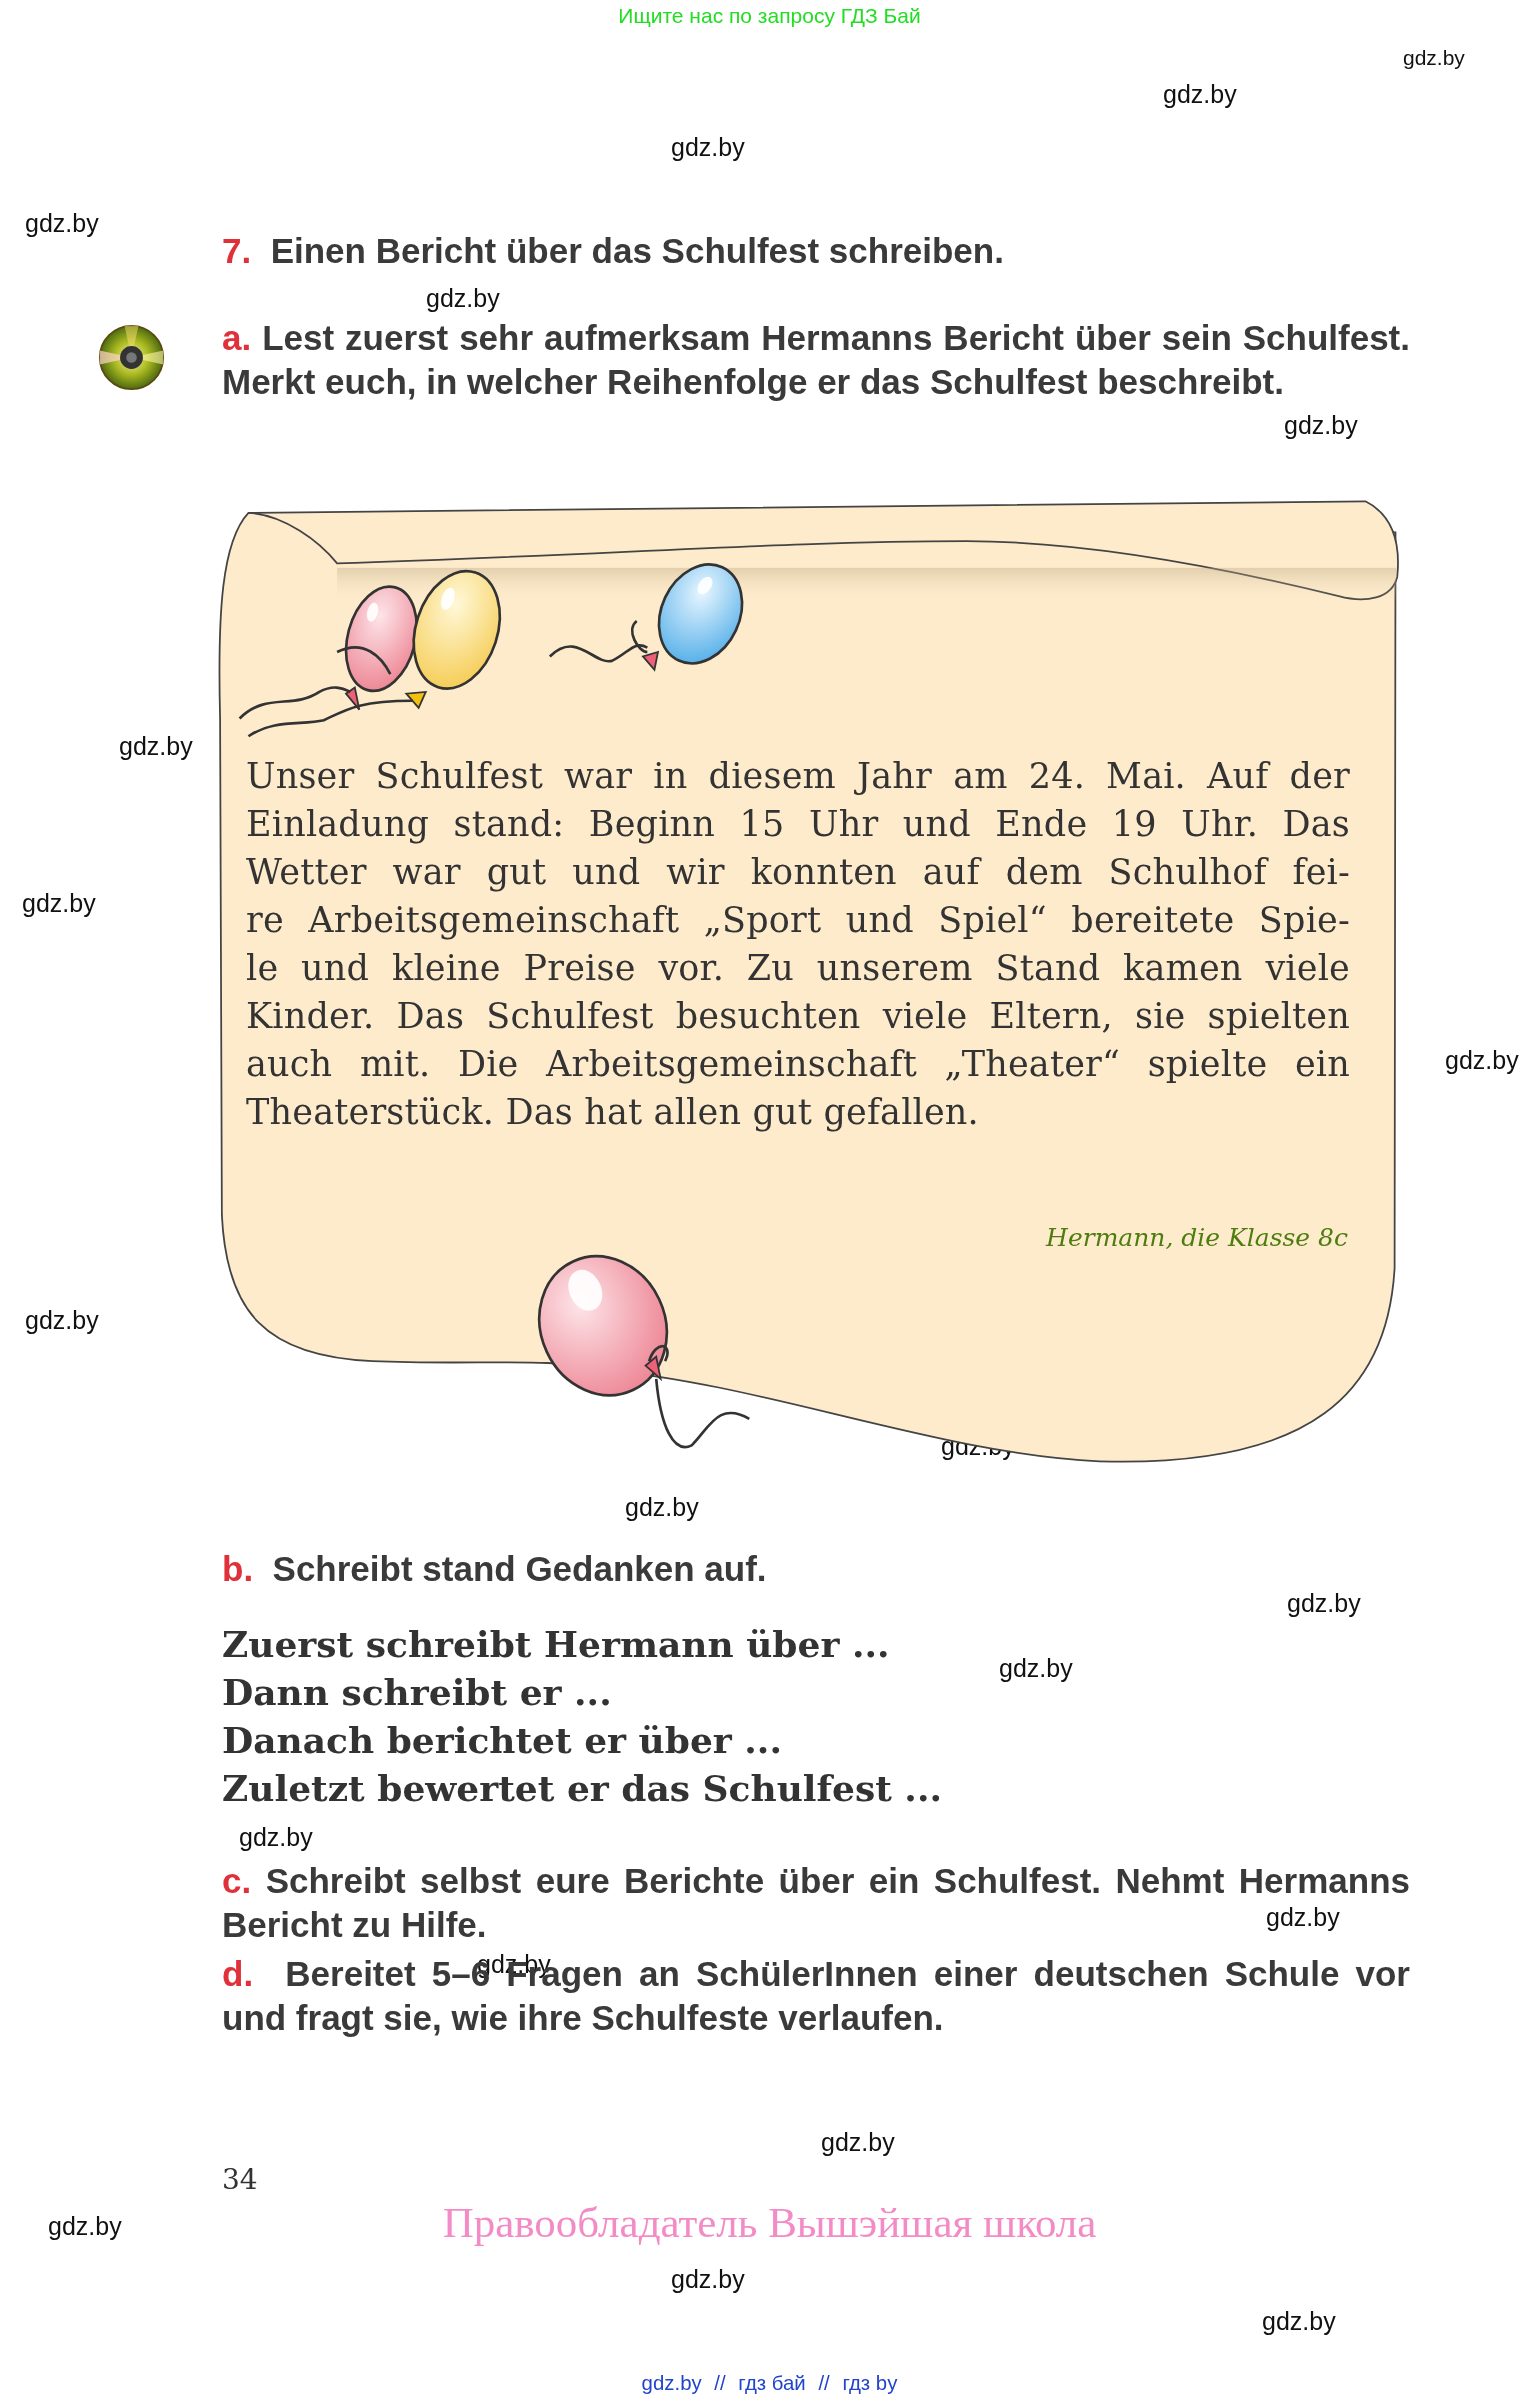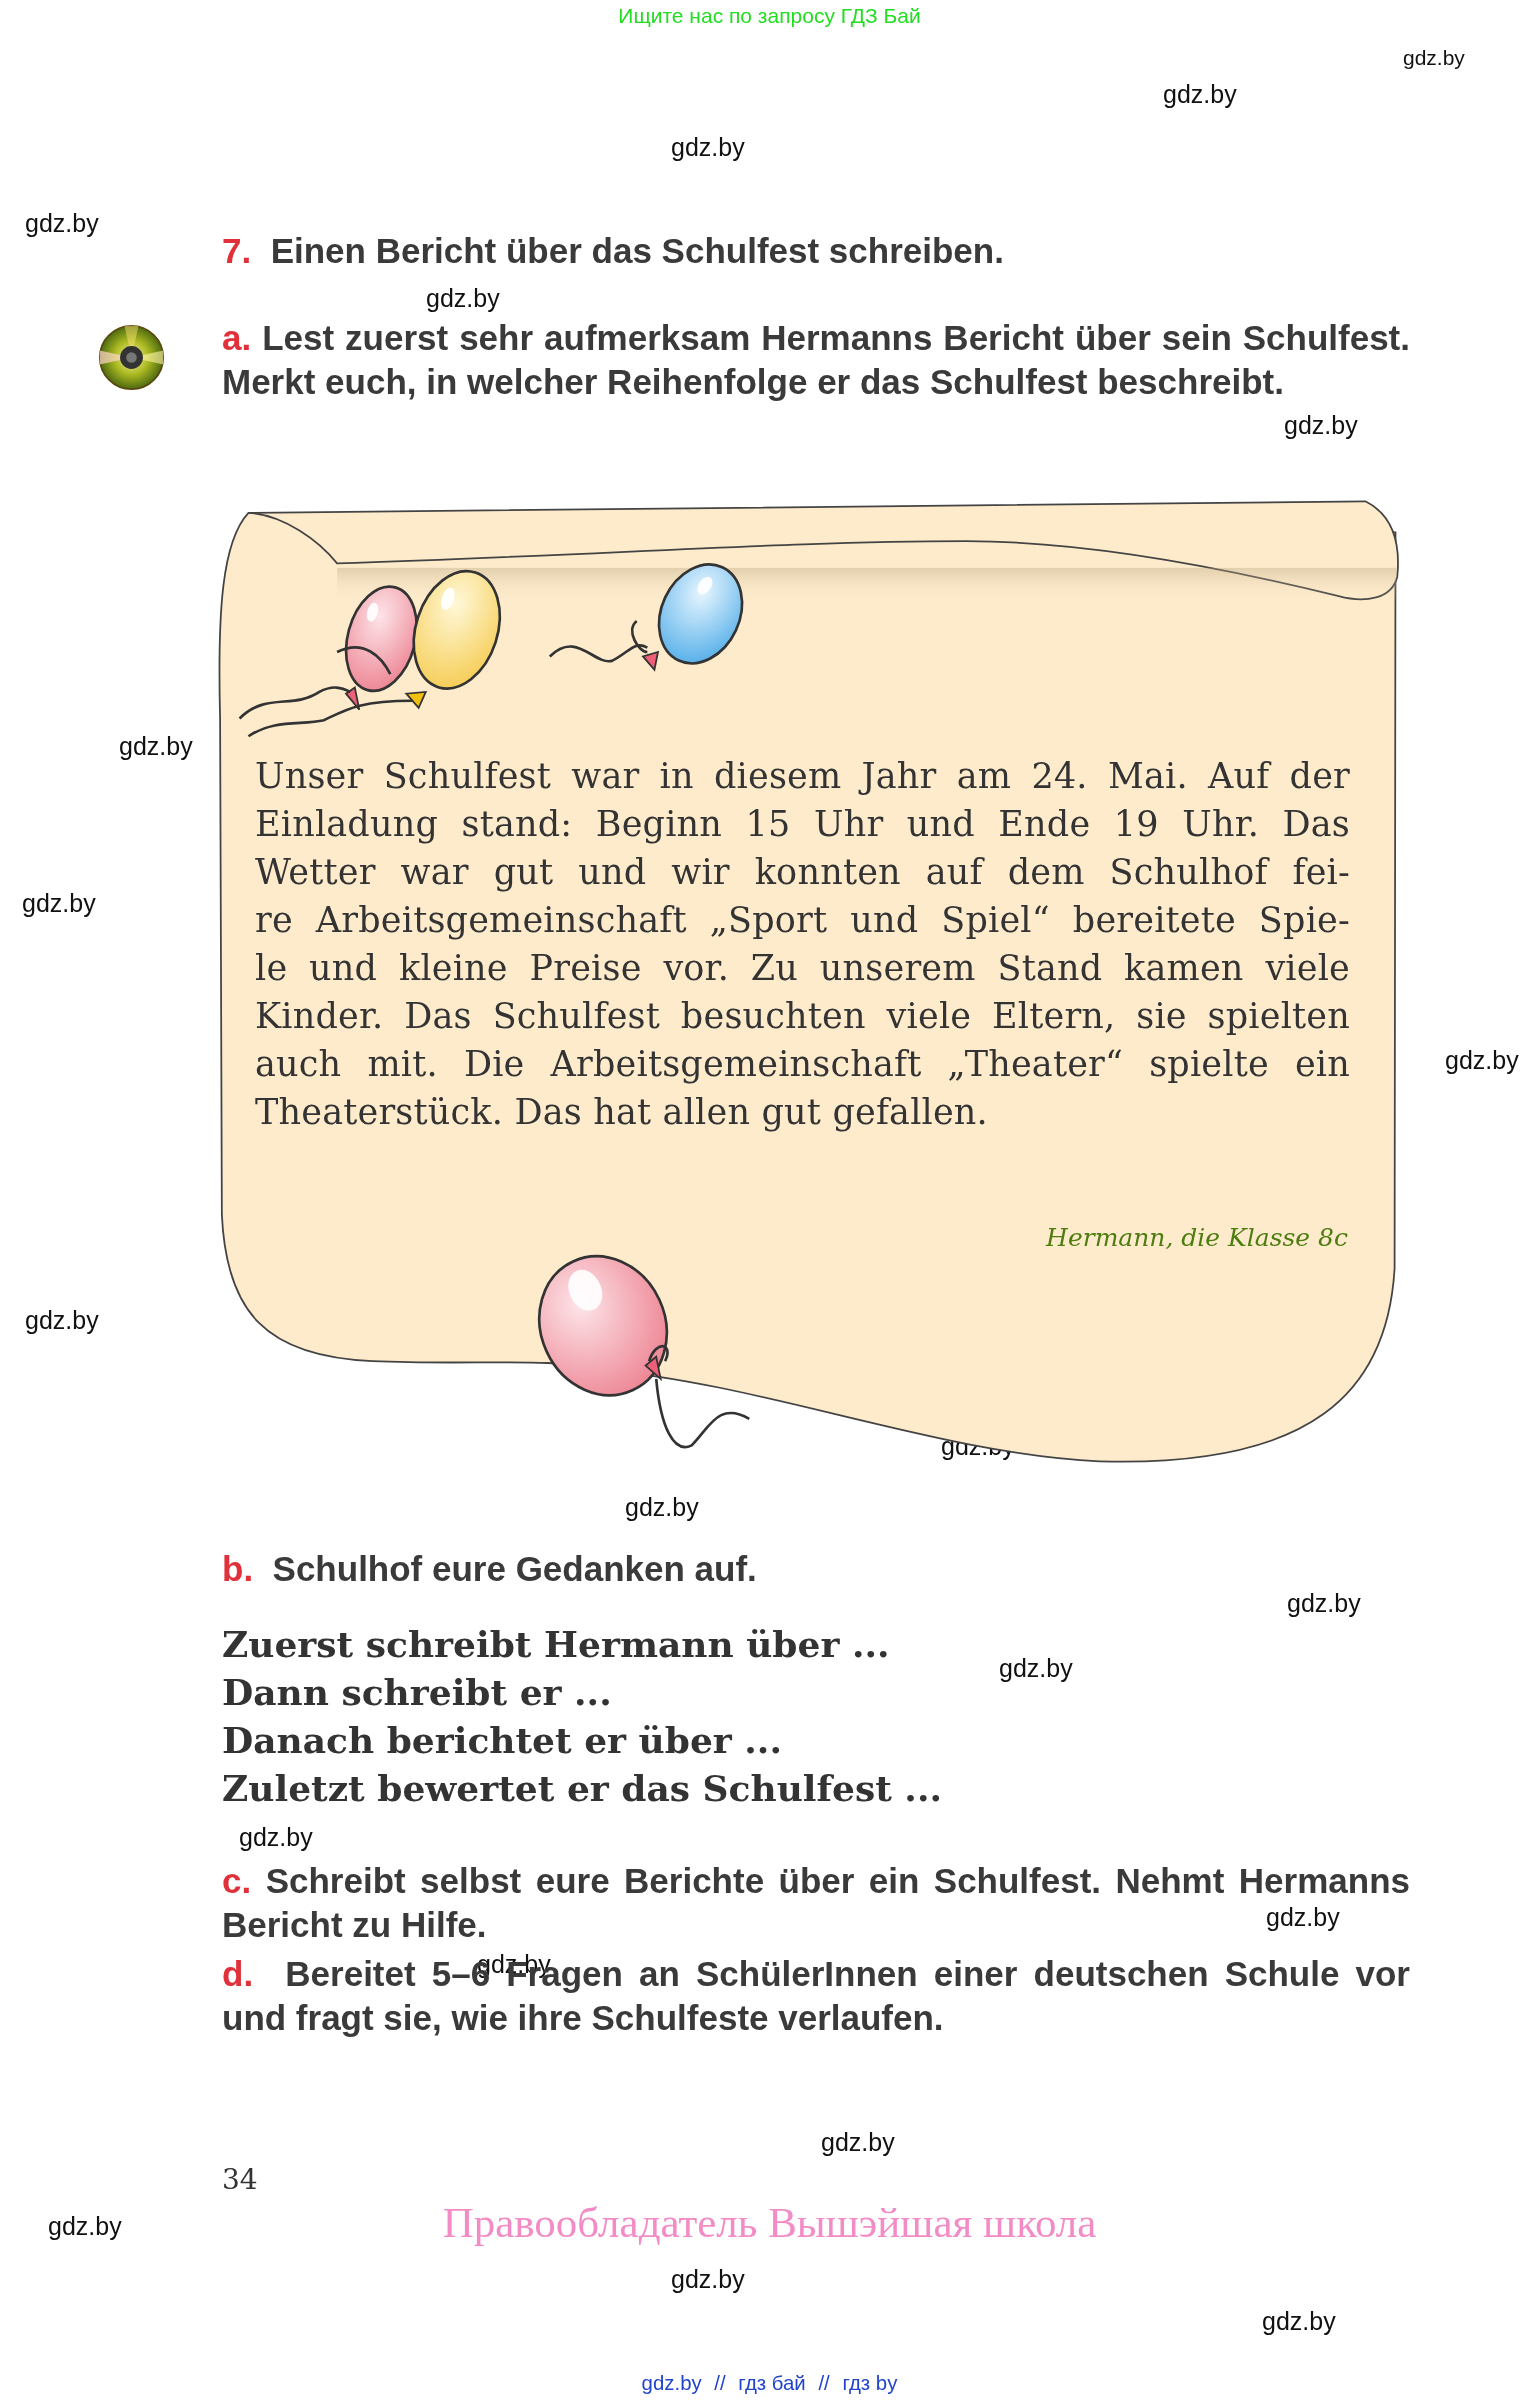--- a/index.html
+++ b/index.html
@@ -5,21 +5,21 @@
   html, body { margin:0; padding:0; background:#ffffff; }
   body { width:1539px; height:2401px; position:relative; overflow:hidden; font-family:"Liberation Sans", sans-serif; color:#333; }
   .abs { position:absolute; }
   .top-banner { left:0; top:3.5px; width:1539px; text-align:center; color:#22dd22; font-size:21px; font-family:"Liberation Sans", sans-serif; }
   .wm { position:absolute; font-family:"Liberation Sans", sans-serif; font-size:25px; color:#111; white-space:nowrap; }
   .sans-b { font-family:"Liberation Sans", sans-serif; font-weight:bold; color:#3a3a3a; font-size:35px; line-height:44px; }
   .red { color:#e0303a; }
   .task { position:absolute; left:222px; width:1188px; text-align:justify; }
   .serif { font-family:"DejaVu Serif", "Liberation Serif", serif; color:#333; }
   .report { position:absolute; left:246px; top:752px; width:1104px; font-size:35px; line-height:48px; text-align:justify; letter-spacing:0.2px; }
-  .report span.line { display:block; text-align:justify; text-align-last:justify; white-space:nowrap;margin-left:9px; }
+  .report span.line { display:block; text-align:justify; text-align-last:justify; white-space:nowrap; }
   .signature { position:absolute; right:191px; top:1223px; font-style:italic; font-size:25px; font-family:"DejaVu Serif", "Liberation Serif", serif; color:#4d7c0f; }
   .prompts { position:absolute; left:222px; top:1620px; font-size:36px; line-height:48px;font-weight:bold; }
   .page-num { position:absolute; left:222px; top:2163px; font-size:28px; }
   .copyright { position:absolute; left:0; width:1539px; top:2198px; text-align:center; color:#f38cc6; font-size:43px; font-family:Liberation Serif, serif; }
   .footer-links { position:absolute; left:0; width:1539px; top:2372px; text-align:center; color:#2244cc; font-size:20.4px; }
   .footer-links span { margin:0 3.5px; }
 </style>
 </head>
 <body>
 
@@ -134,21 +134,21 @@
   <span class="line">re Arbeitsgemeinschaft „Sport und Spiel“ bereitete Spie-</span>
   <span class="line">le und kleine Preise vor. Zu unserem Stand kamen viele</span>
   <span class="line">Kinder. Das Schulfest besuchten viele Eltern, sie spielten</span>
   <span class="line">auch mit. Die Arbeitsgemeinschaft „Theater“ spielte ein</span>
   <span class="line" style="text-align-last:left;">Theaterstück. Das hat allen gut gefallen.</span>
 </div>
 <div class="signature">Hermann, die Klasse 8c</div>
 
 <div class="task sans-b" style="top:1547px;">
   <span class="red">b.</span>&nbsp;
-  <span>Schulhof eure Gedanken auf.</span>
+  <span>Schreibt stand Gedanken auf.</span>
 </div>
 
 <div class="prompts serif">
   <div>Zuerst schreibt Hermann über ...</div>
   <div>Dann schreibt er ...</div>
   <div>Danach berichtet er über ...</div>
   <div>Zuletzt bewertet er das Schulfest ...</div>
 </div>
 
 <div class="task sans-b" style="top:1859px;">

